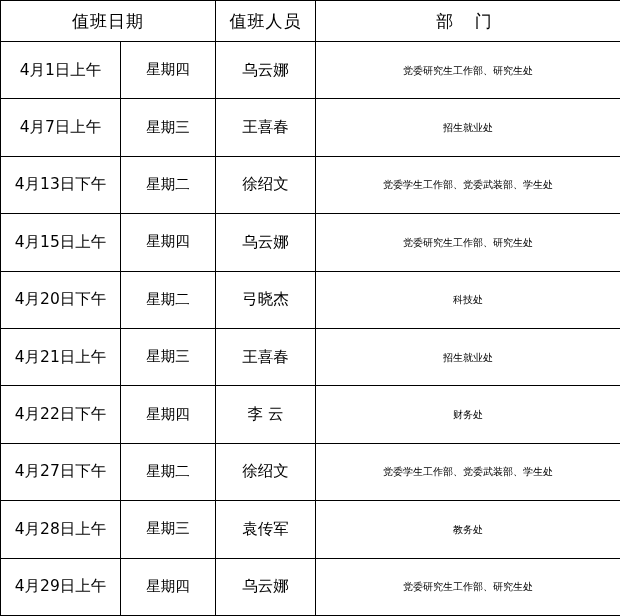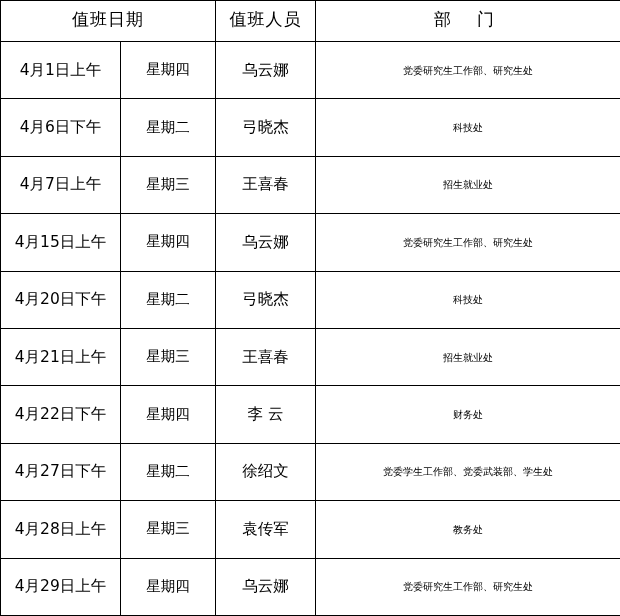--- a/index.html
+++ b/index.html
@@ -31,21 +31,20 @@
   
   col.c-date  { width: 120px; }
   col.c-week  { width: 95px;  }
   col.c-name  { width: 100px; }
   col.c-dept  { width: 305px; }
 
   thead td {
     font-size: 17px;
     letter-spacing: 1px;
     height: 40px;
-    font-family: Liberation Mono, monospace;
   }
   thead td.dept-head {
     letter-spacing: 8px;
     padding-left: 6px;
   }
   tbody td {
     font-size: 15.5px;
     height: 44px;
   }
   tbody td.date-cell { font-size: 15.5px; margin-left: 28px; }
@@ -71,30 +70,30 @@
     </tr>
   </thead>
   <tbody id="table-body">
       <tr>
         <td class="date-cell">4月1日上午</td>
         <td class="week-cell">星期四</td>
         <td class="name-cell">乌云娜</td>
         <td class="dept-cell">党委研究生工作部、研究生处</td>
       </tr>
       <tr>
-        <td class="date-cell">4月6日下午</td>
-        <td class="week-cell">星期二</td>
-        <td class="name-cell">弓晓杰</td>
-        <td class="dept-cell">科技处</td>
-      </tr>
-      <tr>
         <td class="date-cell">4月7日上午</td>
         <td class="week-cell">星期三</td>
         <td class="name-cell">王喜春</td>
         <td class="dept-cell">招生就业处</td>
+      </tr>
+      <tr>
+        <td class="date-cell">4月13日下午</td>
+        <td class="week-cell">星期二</td>
+        <td class="name-cell">徐绍文</td>
+        <td class="dept-cell">党委学生工作部、党委武装部、学生处</td>
       </tr>
       <tr>
         <td class="date-cell">4月15日上午</td>
         <td class="week-cell">星期四</td>
         <td class="name-cell">乌云娜</td>
         <td class="dept-cell">党委研究生工作部、研究生处</td>
       </tr>
       <tr>
         <td class="date-cell">4月20日下午</td>
         <td class="week-cell">星期二</td>

